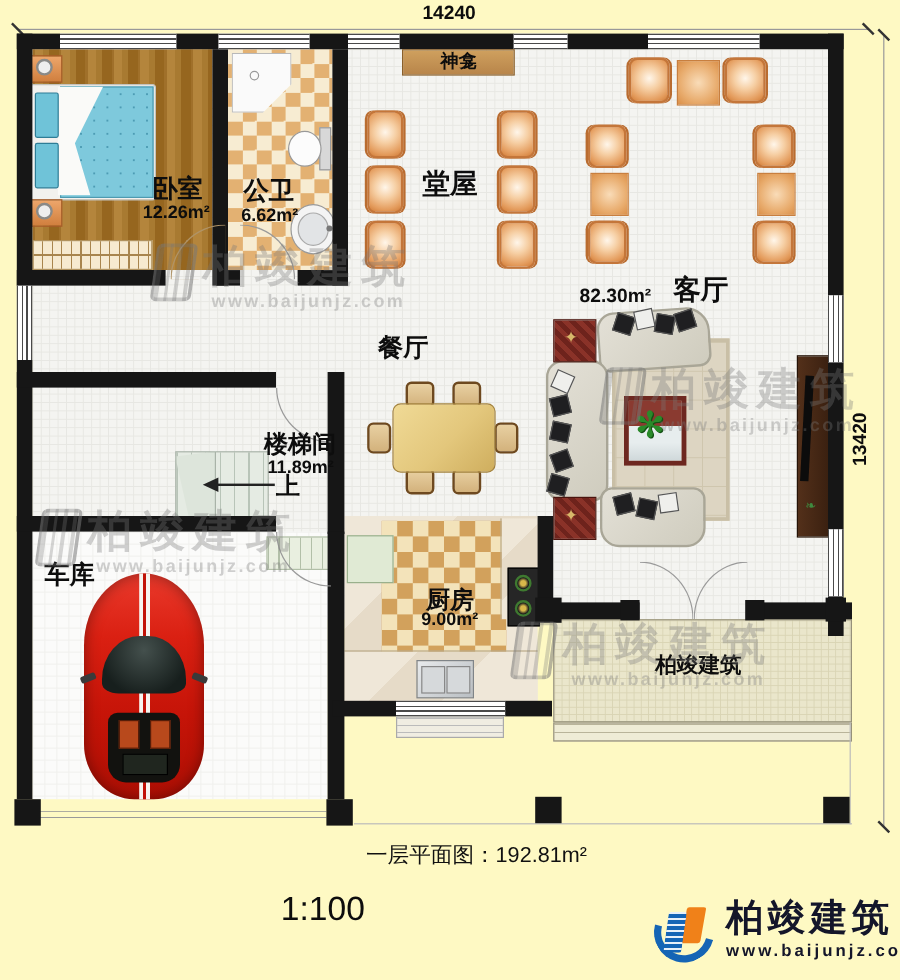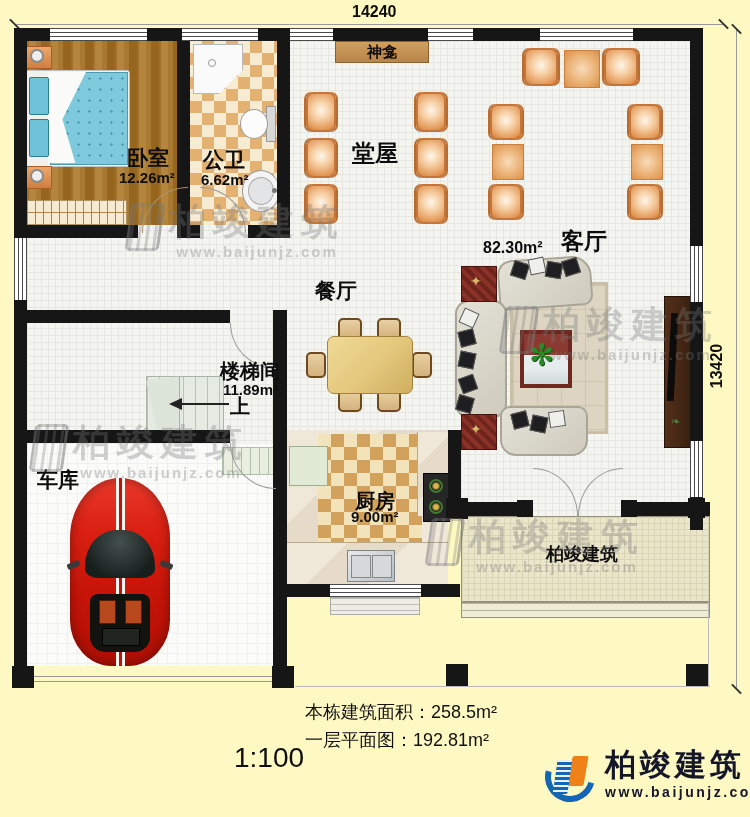--- a/index.html
+++ b/index.html
@@ -320,22 +320,20 @@
     <div class="wm-txt">
         <span class="wm-big">柏竣建筑</span>
         <span class="wm-url">www.baijunjz.com</span>
       </div>
   </div>
 
   <span class="lbl" style="left:234px;top:744px;font-size:28px;font-weight:normal;">1:100</span>
 
   <div class="abs" style="left:305px;top:698px;">
     <div class="stat-line">
-      <span>本栋建筑面积：</span><span>258.5m²</span></div>
-    <div class="stat-line">
       <span>一层平面图：</span><span>192.81m²</span></div>
   </div>
 
   <div class="abs" style="left:543px;top:748px;width:200px;height:62px;">
     <div class="abs" style="left:0;top:0;width:58px;height:60px;">
       <div class="abs" style="left:2px;top:4px;width:50px;height:50px;border:6px solid transparent;border-left-color:#1565b5;border-bottom-color:#1565b5;border-radius:50%;transform:rotate(-30deg);box-sizing:border-box;"></div>
       <div class="abs" style="left:27px;top:8px;width:16px;height:30px;background:#f08119;transform:skewX(-10deg);border-radius:2px;"></div>
       <div class="abs" style="left:12px;top:12px;width:15px;height:34px;background:#1565b5;transform:skewX(-8deg);
            background-image:repeating-linear-gradient(to bottom,rgba(255,255,255,.9) 0 2px,transparent 2px 5px);border-radius:2px;"></div>
     </div>

